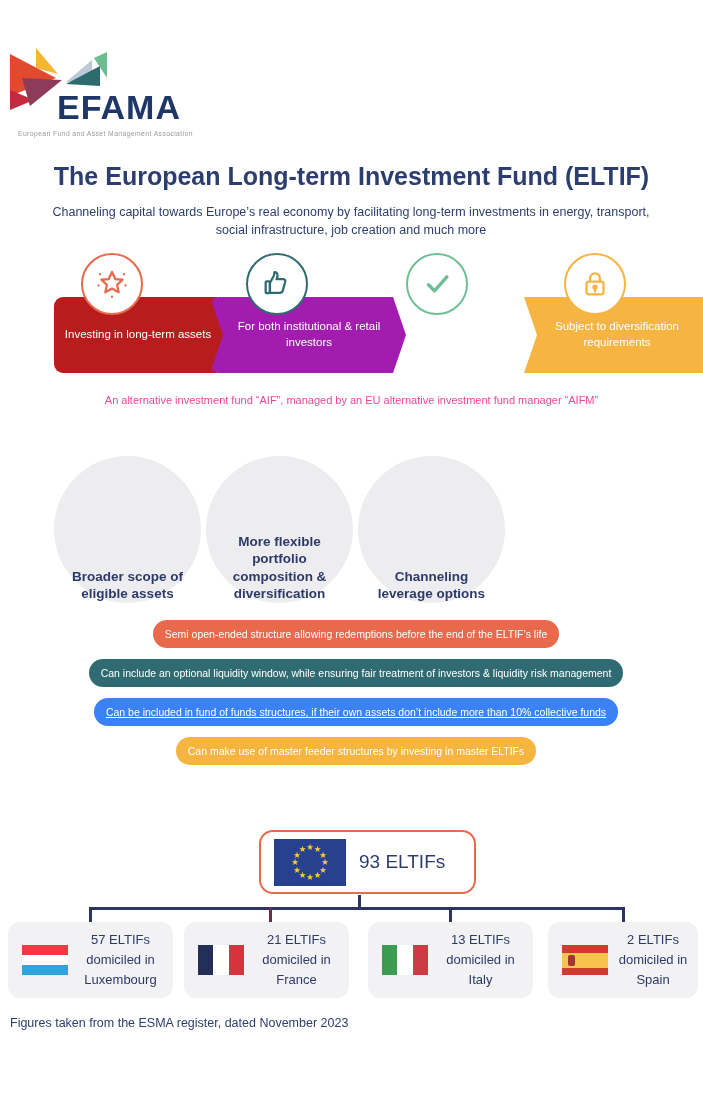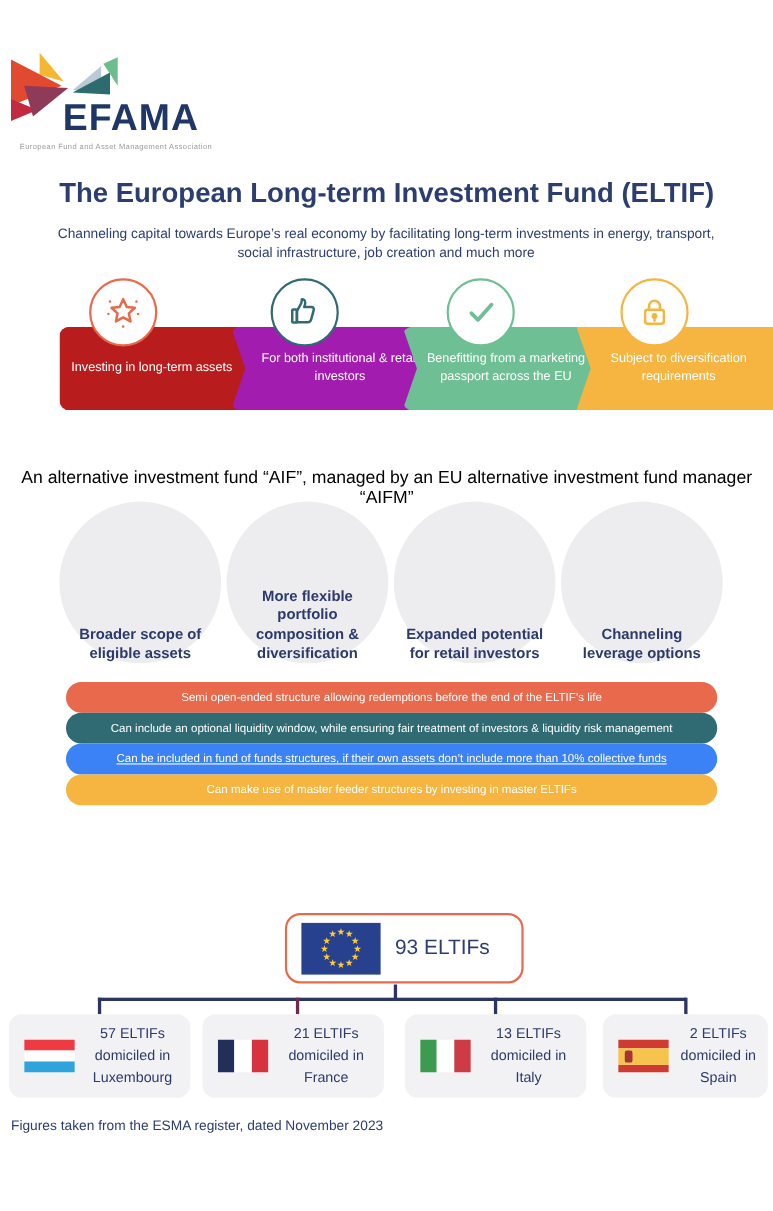--- a/index.html
+++ b/index.html
@@ -31,30 +31,30 @@
   .fb4{left:524px;width:148px;background:#F6B441;border-radius:0 9px 9px 0;
        clip-path:polygon(0 0,100% 0,100% 100%,0 100%,13px 50%);padding:0 24px 0 19px;}
   .ficon{position:absolute;top:0;width:58px;height:58px;border-radius:50%;background:#fff;
          border:2.5px solid;display:flex;align-items:center;justify-content:center;}
   .fi1{left:81px;color:#E8694C;border-color:#E8694C;}
   .fi2{left:246px;color:#306B73;border-color:#306B73;}
   .fi3{left:406px;color:#6FBF95;border-color:#6FBF95;}
   .fi4{left:564px;color:#F6B441;border-color:#F6B441;}
   .ficon svg{width:34px;height:34px;}
 
-  .definition{left:0;top:394px;width:703px;text-align:center;font-size:16px;color:#000000;margin-top:32px;}
+  .definition{left:0;top:394px;width:703px;text-align:center;font-size:11px;color:#ec4899;}
 
   
   .benefits{left:54px;top:456px;width:595px;display:flex;gap:5px;}
   .bcircle{width:147px;height:147px;border-radius:50%;background:#EDEDEF;flex:0 0 auto;
            display:flex;align-items:flex-end;justify-content:center;text-align:center;
            font-size:13.5px;font-weight:700;color:#2B3A6B;line-height:1.3;padding:0 10px;box-sizing:border-box;}
 
   
-  .pills{left:60px;top:620px;width:592px;display:flex;flex-direction:column;}
+  .pills{left:60px;top:620px;width:592px;display:flex;flex-direction:column;gap:11px;align-items:center;}
   .pill{height:28px;border-radius:14px;display:flex;align-items:center;justify-content:center;
         color:#fff;font-size:10.5px;white-space:nowrap;overflow:hidden;padding:0 12px;}
   .p1{background:#E8694C;}
   .p2{background:#306B73;}
   .p3{background:#3b82f6;text-decoration:underline;}
   .p4{background:#F6B441;}
 
   
   .eubox{left:259px;top:830px;width:200px;height:60px;border:2.5px solid #E8694C;border-radius:14px;
          background:#fff;display:flex;align-items:center;gap:13px;padding-left:13px;box-sizing:content-box;}
@@ -107,23 +107,20 @@
 <div class="abs title">The European Long-term Investment Fund (ELTIF)</div>
 <div class="abs subtitle">Channeling capital towards Europe’s real economy by facilitating long-term investments in energy, transport, social infrastructure, job creation and much more</div>
 
 <div class="abs features">
   <div class="fbox fb1">
     <span>Investing in long-term assets</span>
   </div>
   <div class="fbox fb2">
     <span>For both institutional &amp; retail investors</span>
   </div>
-  <div class="fbox fb3">
-    <span>Benefitting from a marketing passport across the EU</span>
-  </div>
   <div class="fbox fb4">
     <span>Subject to diversification requirements</span>
   </div>
 
   <div class="ficon fi1">
     <svg viewBox="0 0 24 24" fill="none" stroke="currentColor" stroke-width="1.6" stroke-linejoin="round" stroke-linecap="round">
       <path d="M12 3.5l2.3 5 5.2.5-3.9 3.6 1.1 5.2L12 15.2 7.3 17.8l1.1-5.2L4.5 9l5.2-.5z"></path>
       <path d="M12 21v.01M3.5 5l.01.01M20.5 5l.01.01M2.5 13l.01.01M21.5 13l.01.01"></path>
     </svg>
   </div>
@@ -149,23 +146,20 @@
 </div>
 
 <div class="abs definition">An alternative investment fund “AIF”, managed by an EU alternative investment fund manager “AIFM”</div>
 
 <div class="abs benefits">
   <div class="bcircle">
     <span>Broader scope of eligible assets</span>
   </div>
   <div class="bcircle">
     <span>More flexible portfolio composition &amp; diversification</span>
-  </div>
-  <div class="bcircle">
-    <span>Expanded potential for retail investors</span>
   </div>
   <div class="bcircle">
     <span>Channeling leverage options</span>
   </div>
 </div>
 
 <div class="abs pills">
   <div class="pill p1">
     <span>Semi open-ended structure allowing redemptions before the end of the ELTIF’s life</span>
   </div>

